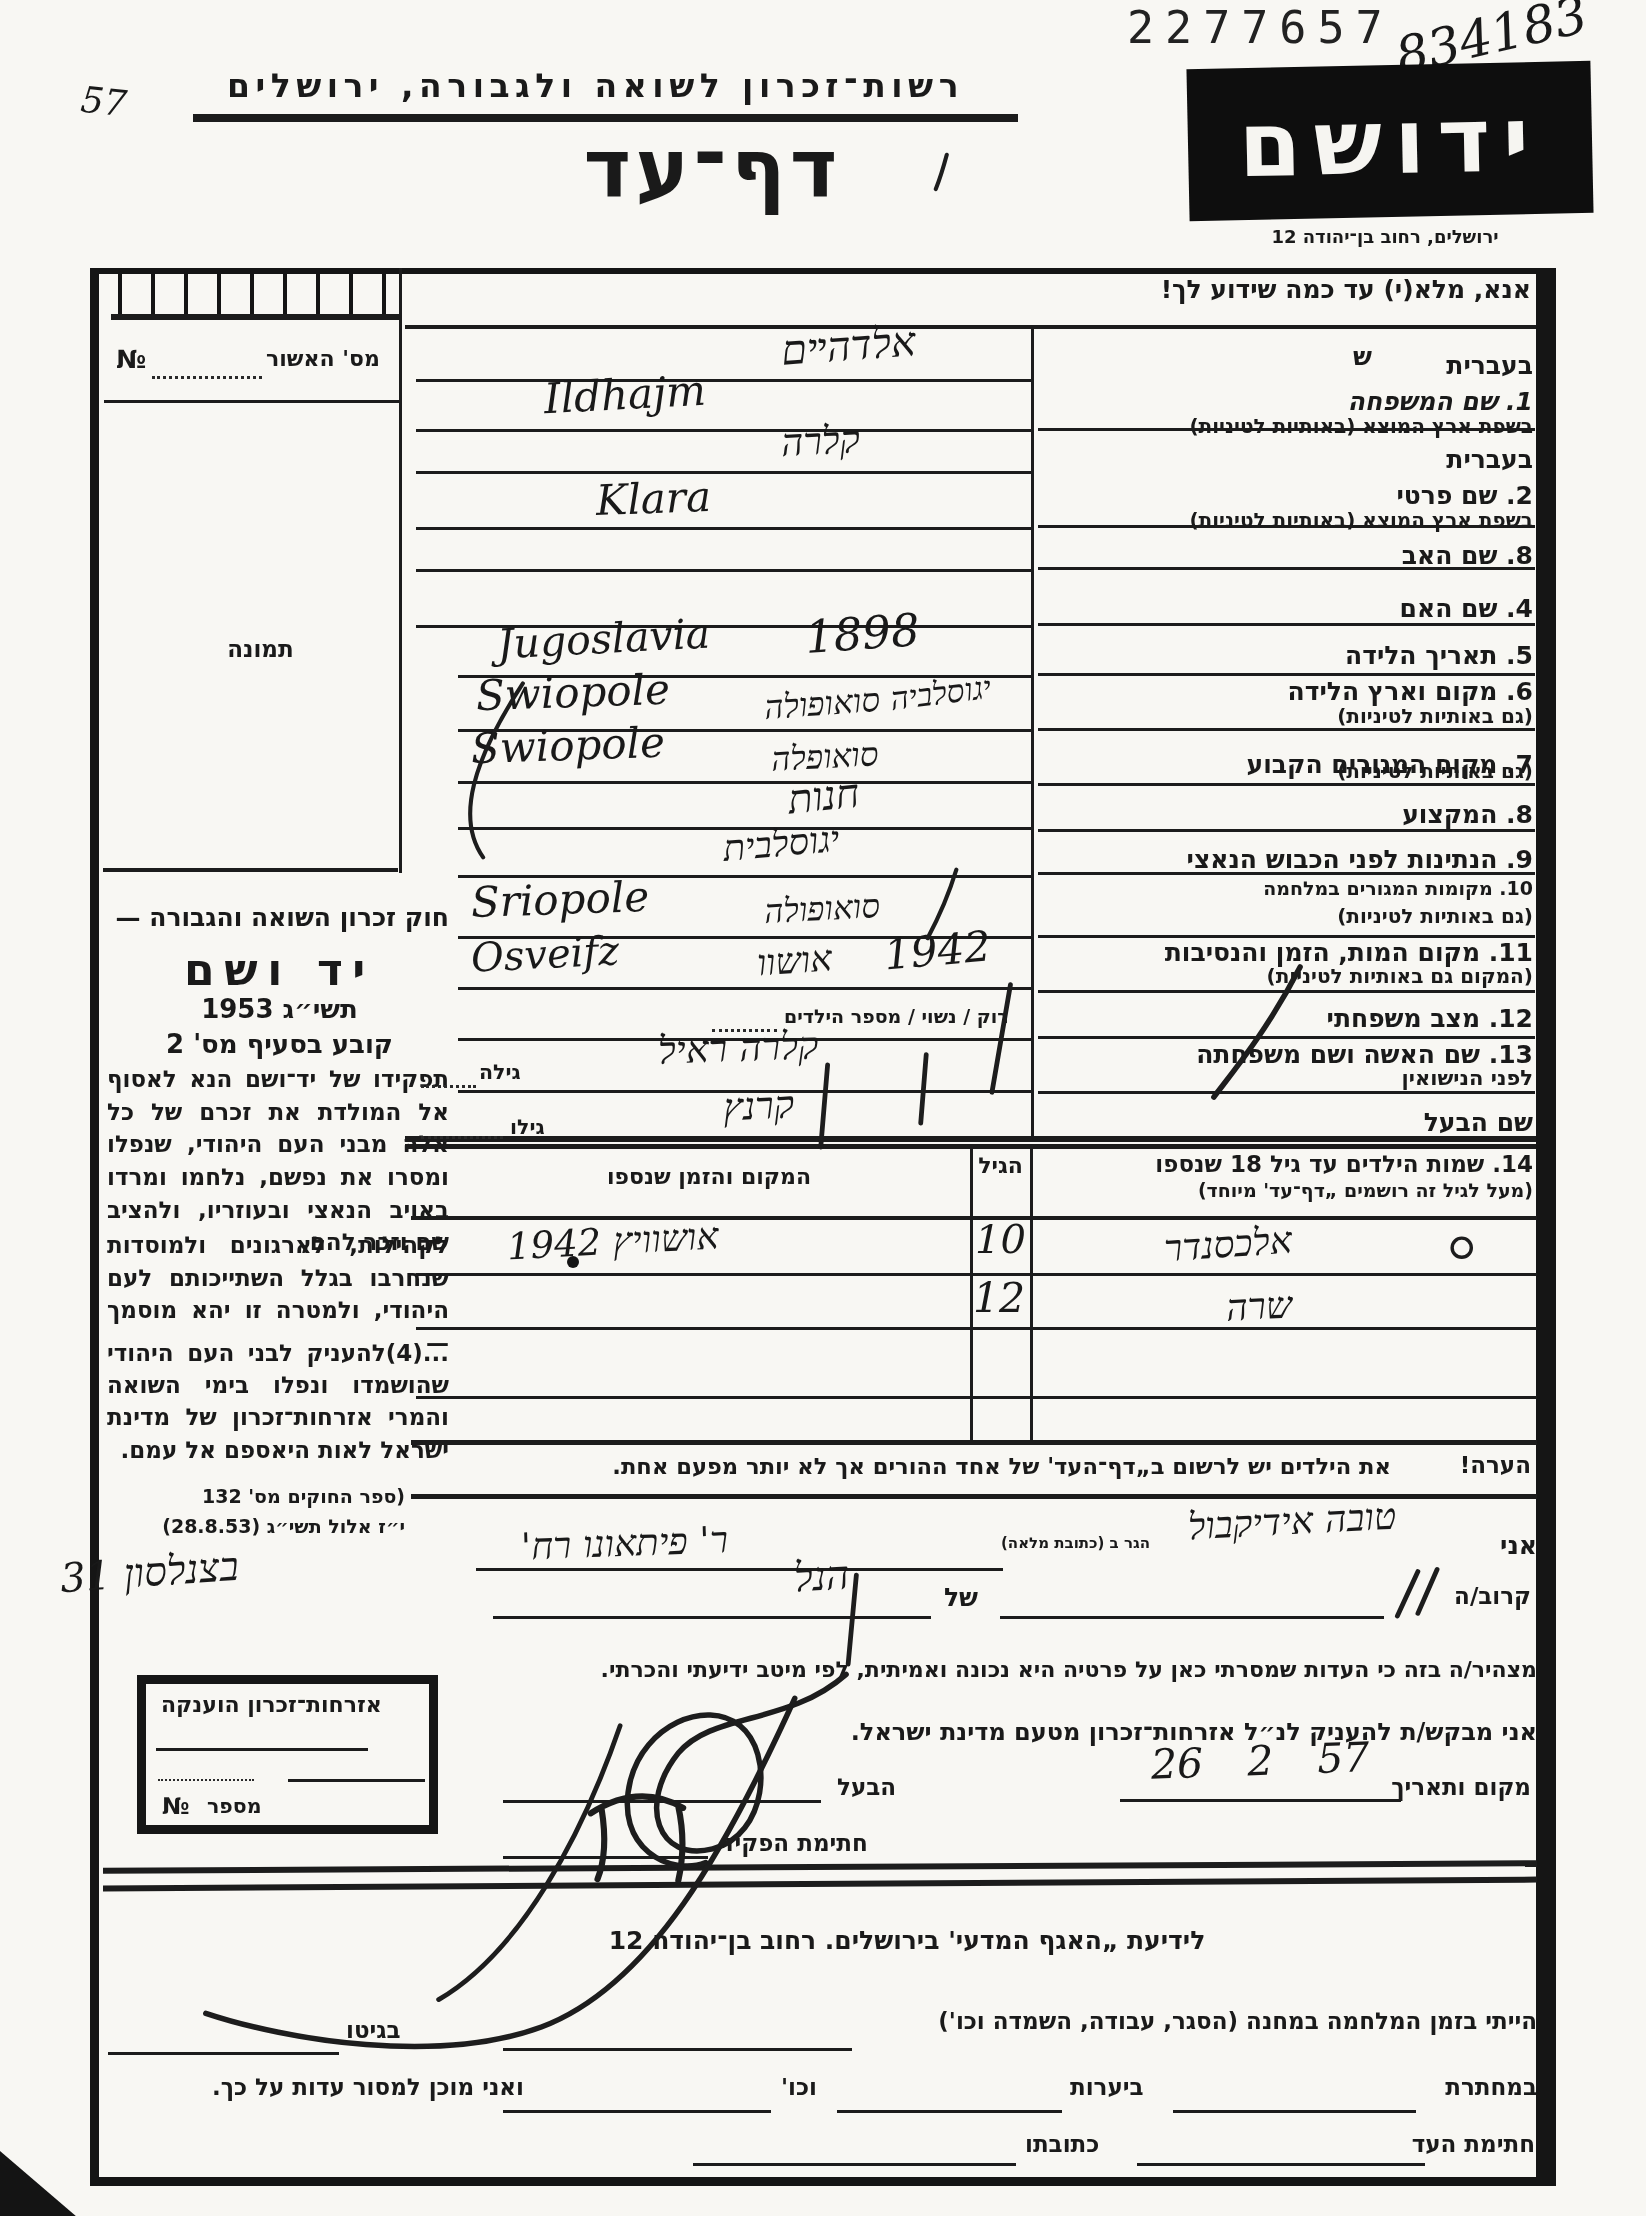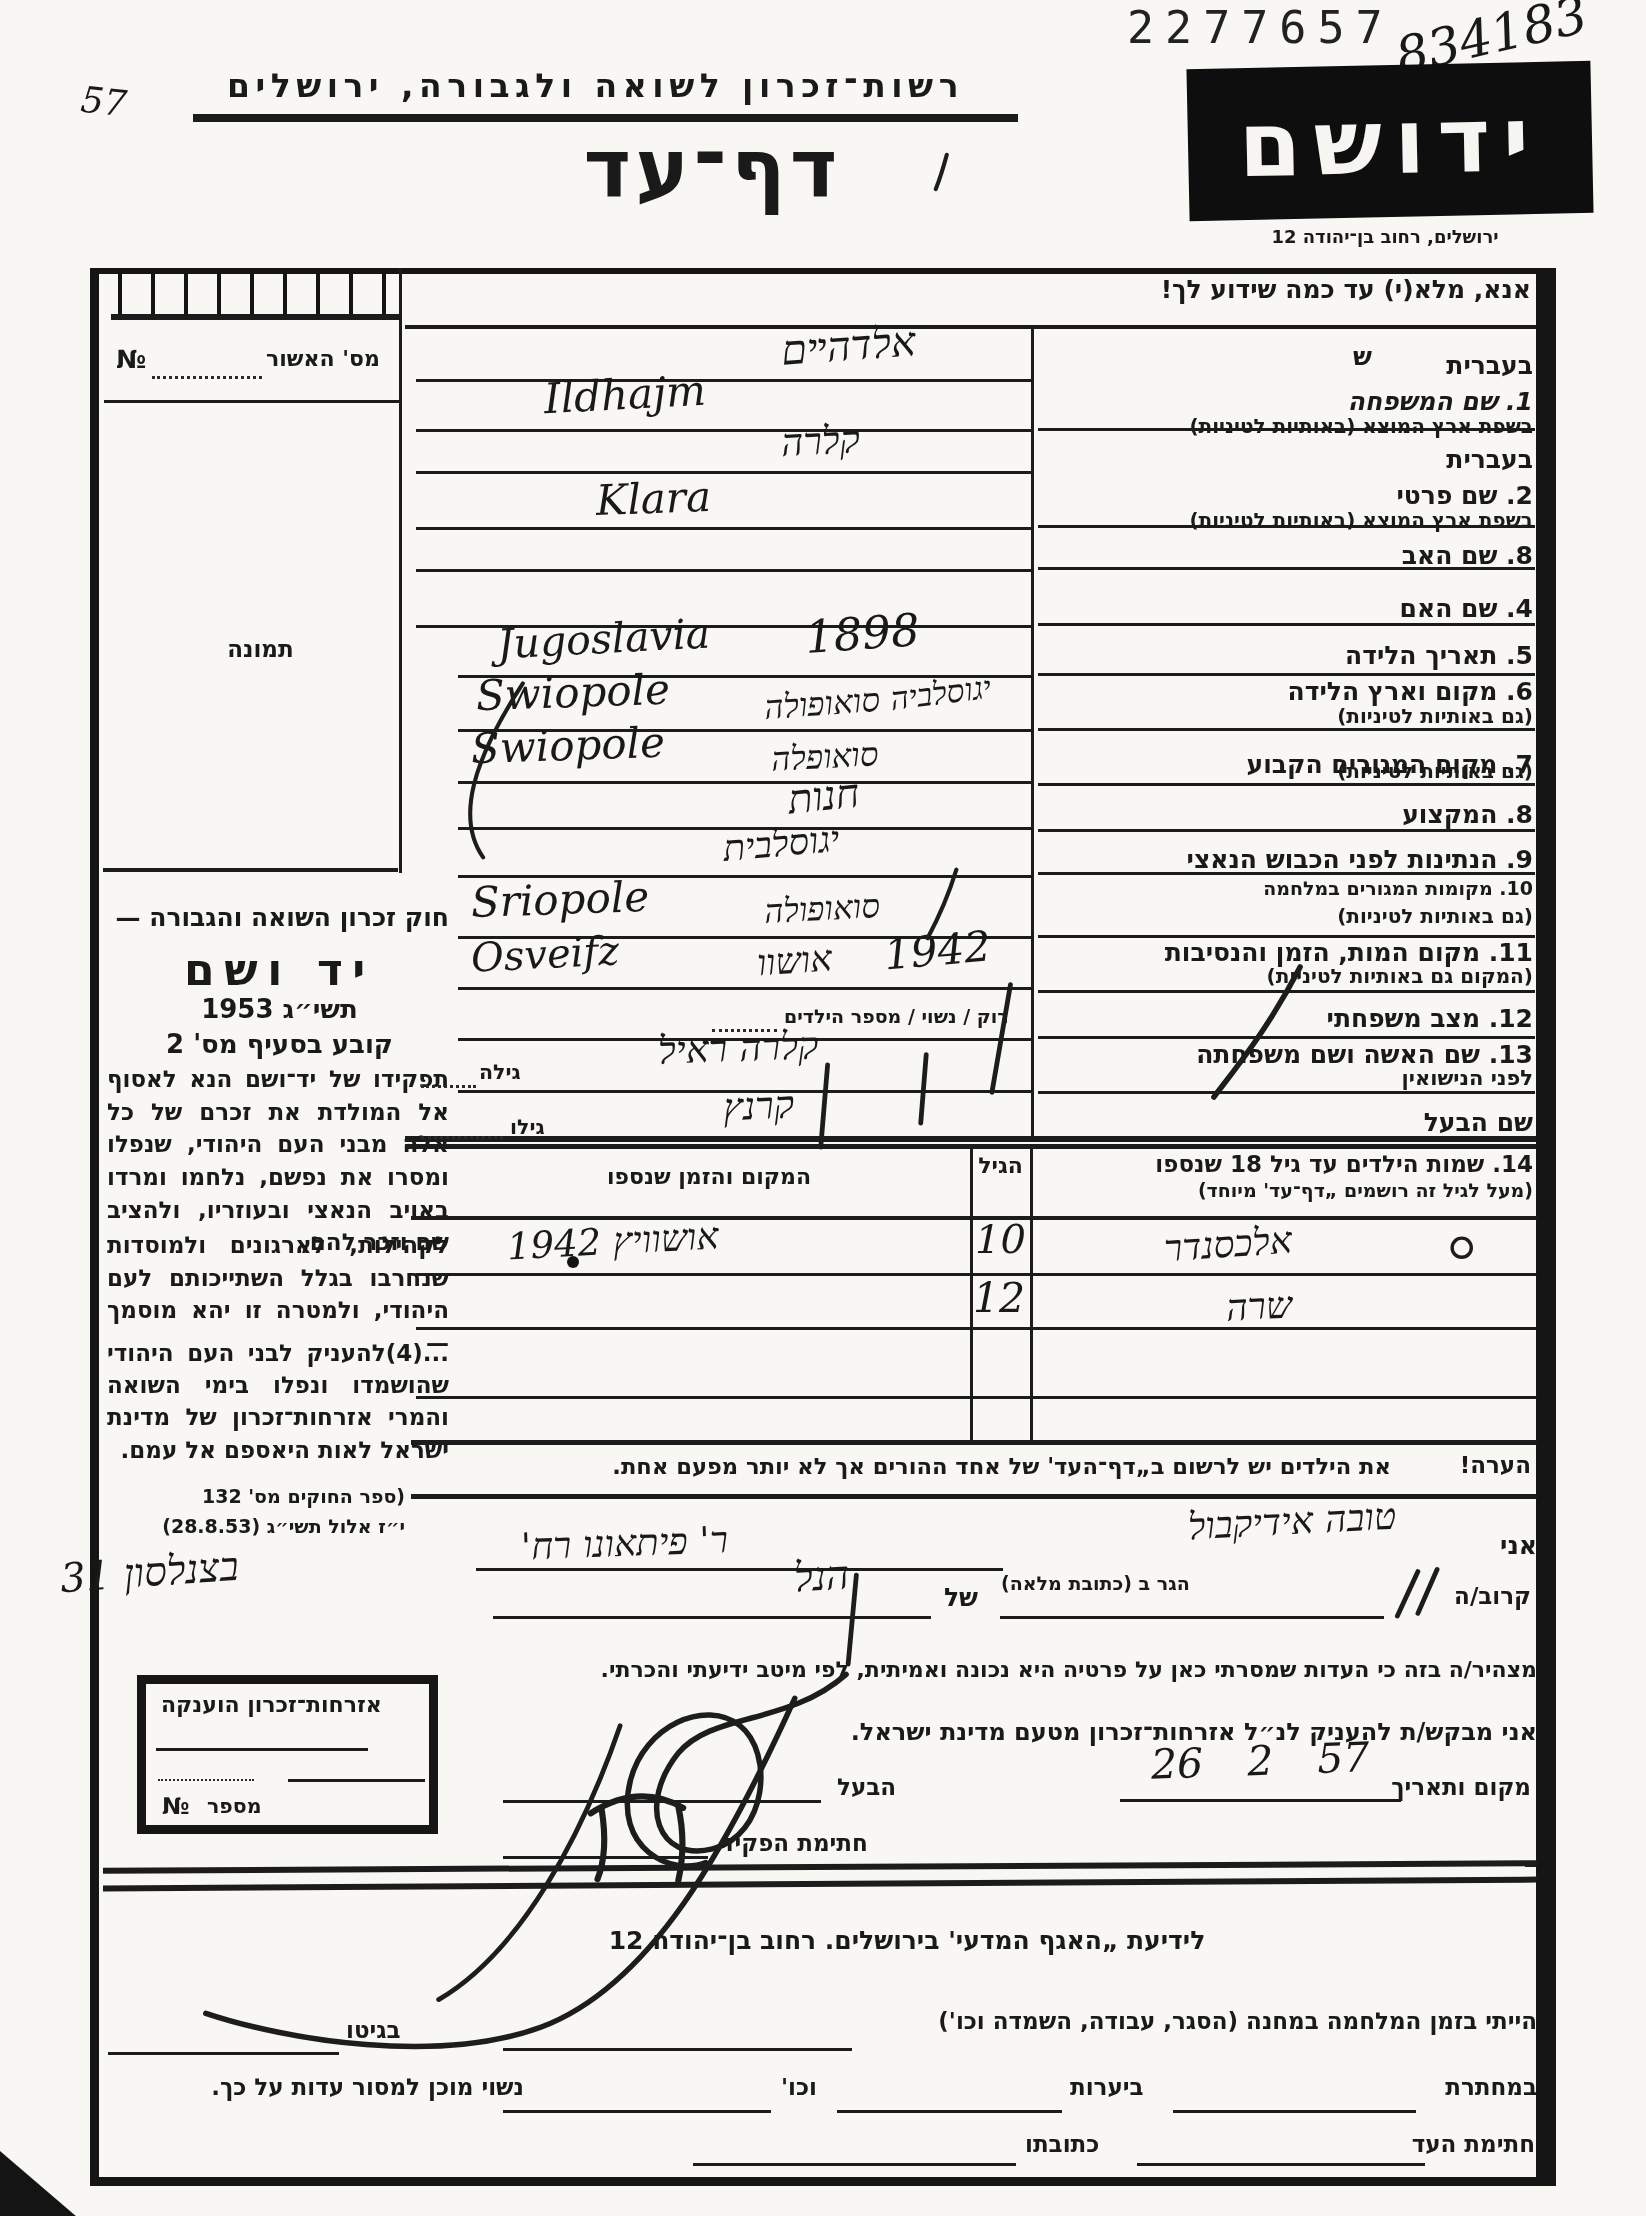--- a/index.html
+++ b/index.html
@@ -177,21 +177,21 @@
   <div class="abs hw he" style="left:1226px;top:1342px;font-size:37px;"></div>
   <div class="abs hw he" style="left:1226px;top:1404px;font-size:37px;"></div>
 
   <div class="ln" style="left:411px;top:1440px;width:1126px;height:4.8px;"></div>
   <div class="abs he lbl" style="right:116px;top:1452px;font-size:23px;">הערה!</div>
   <div class="abs he lbl" style="right:256px;top:1453px;font-size:22.6px;">את הילדים יש לרשום ב„דף־העד' של אחד ההורים אך לא יותר מפעם אחת.</div>
   <div class="ln" style="left:411px;top:1494px;width:1126px;height:4.8px;"></div>
 
   <div class="abs he lbl" style="right:110px;top:1531px;font-size:25px;">אני</div>
   <div class="abs hw he" style="left:1188px;top:1500px;font-size:37px;transform:rotate(-3deg);">טובה אידיקבול</div>
-  <div class="abs he lbl" style="left:1001px;top:1572px;font-size:19px;">הגר ב (כתובת מלאה)</div>
+  <div class="abs he lbl" style="left:1001px;top:1534px;font-size:15px;">הגר ב (כתובת מלאה)</div>
   <div class="ln" style="left:476px;top:1568px;width:527px;"></div>
   <div class="abs hw he" style="left:521px;top:1522px;font-size:37px;transform:rotate(-2deg);">ר' פיתאונו רח'</div>
   <div class="abs hw he" style="left:60px;top:1549px;font-size:40px;transform:rotate(-4deg);">בצנלסון 31</div>
   <div class="abs he lbl" style="right:116px;top:1583px;font-size:23px;">קרוב/ה</div>
   <div class="ln" style="left:1000px;top:1616px;width:384px;"></div>
   <div class="abs he lbl" style="left:944px;top:1583px;font-size:25px;">של</div>
   <div class="abs hw he" style="left:794px;top:1553px;font-size:40px;transform:rotate(-3deg);">הנל</div>
   <div class="ln" style="left:493px;top:1616px;width:438px;"></div>
   <div class="abs he lbl" style="right:110px;top:1657px;font-size:22px;">מצהיר/ה בזה כי העדות שמסרתי כאן על פרטיה היא נכונה ואמיתית, לפי מיטב ידיעתי והכרתי.</div>
   <div class="abs he lbl" style="right:110px;top:1718px;font-size:24px;">אני מבקש/ת להעניק לנ״ל אזרחות־זכרון מטעם מדינת ישראל.</div>
@@ -218,21 +218,21 @@
   <div class="abs he lbl" style="right:110px;top:2008px;font-size:23px;">הייתי בזמן המלחמה במחנה (הסגר, עבודה, השמדה וכו')</div>
   <div class="ln" style="left:503px;top:2048px;width:349px;"></div>
   <div class="abs he lbl" style="left:346px;top:2017px;font-size:23px;">בגיטו</div>
   <div class="ln" style="left:108px;top:2052px;width:231px;"></div>
   <div class="abs he lbl" style="right:110px;top:2074px;font-size:23px;">במחתרת</div>
   <div class="ln" style="left:1173px;top:2110px;width:243px;"></div>
   <div class="abs he lbl" style="left:1070px;top:2074px;font-size:23px;">ביערות</div>
   <div class="ln" style="left:837px;top:2110px;width:225px;"></div>
   <div class="abs he lbl" style="left:781px;top:2074px;font-size:23px;">וכו'</div>
   <div class="ln" style="left:503px;top:2110px;width:268px;"></div>
-  <div class="abs he lbl right" style="left:103px;top:2074px;width:421px;font-size:23px;">נשוי מוכן למסור עדות על כך.</div>
+  <div class="abs he lbl right" style="left:103px;top:2074px;width:421px;font-size:23px;">ואני מוכן למסור עדות על כך.</div>
   <div class="abs he lbl" style="right:112px;top:2131px;font-size:23px;">חתימת העד</div>
   <div class="ln" style="left:1137px;top:2163px;width:288px;"></div>
   <div class="abs he lbl" style="left:1025px;top:2131px;font-size:23px;">כתובתו</div>
   <div class="ln" style="left:693px;top:2163px;width:323px;"></div>
 
   <div class="wedge"></div>
 
   <svg class="overlay" width="1647" height="2216" viewBox="0 0 2404 3236">
     <g fill="none" stroke="#1d1d1d" stroke-linecap="round">
       <path stroke-width="8" d="M 1235 2445 C 1150 2520 1040 2500 990 2560 C 930 2635 960 2720 1040 2700 C 1120 2680 1130 2560 1080 2520 C 1030 2480 940 2520 920 2600 C 895 2700 980 2740 1030 2720"></path>

